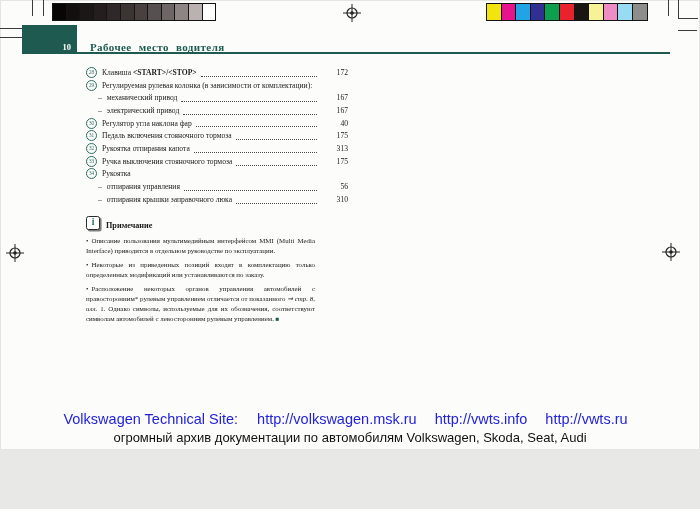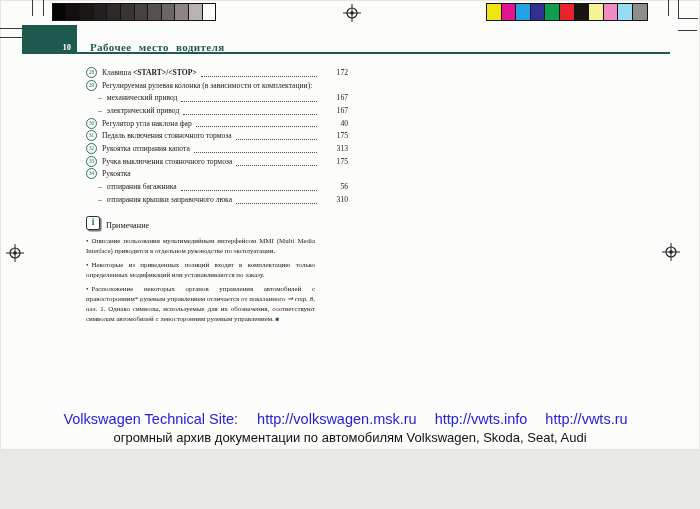--- a/index.html
+++ b/index.html
@@ -36,21 +36,21 @@
   .toc-label b{font-weight:bold;}
   .leader{flex:1;border-bottom:1px dotted #4a4a4a;margin:0 5px 2px 4px;min-width:8px;align-self:flex-end;}
   .toc-page{flex:none;width:26px;text-align:right;}
 
   
   .note{position:absolute;left:86px;top:216px;width:229px;}
   .note-head{display:flex;align-items:flex-end;margin-bottom:6px;}
   .info-icon{width:12px;height:12px;border:1.2px solid #2b2b2b;border-radius:2.5px;
              box-shadow:1.6px 1.6px 0 #7d7d7d;color:#1d6a5c;font-weight:bold;font-size:9.5px;
              line-height:11px;text-align:center;margin-right:6px;background:#fff;}
-  .note-title{font-weight:normal;font-size:8.2px;}
+  .note-title{font-weight:bold;font-size:8.2px;}
   .note-p{font-size:6.9px;line-height:1.42;text-align:justify;margin:0 0 4.5px 0;}
   .bullet{margin-right:3px;}
   .it{font-style:italic;}
   .end-marker{color:#1d5c52;font-size:6.4px;}
 
   
   .promo{position:absolute;left:0;right:0;top:411px;text-align:center;
          font-family:"Liberation Sans",sans-serif;}
   .promo-line1{font-size:14.5px;color:#2222dd;white-space:nowrap;}
   .promo-label{margin-right:10px;}
@@ -190,21 +190,21 @@
         <span class="toc-label"><span>Ручка выключения стояночного тормоза</span></span>
         <span class="leader"></span>
         <span class="toc-page">175</span>
       </div>
       <div class="toc-row">
         <span class="toc-circle">34</span>
         <span class="toc-label"><span>Рукоятка</span></span>
       </div>
       <div class="toc-row indent">
         <span class="toc-dash">–</span>
-        <span class="toc-label"><span>отпирания багажника</span></span>
+        <span class="toc-label"><span>отпирания управления</span></span>
         <span class="leader"></span>
         <span class="toc-page">56</span>
       </div>
       <div class="toc-row indent">
         <span class="toc-dash">–</span>
         <span class="toc-label"><span>отпирания крышки заправочного люка</span></span>
         <span class="leader"></span>
         <span class="toc-page">310</span>
       </div>
     </div>

